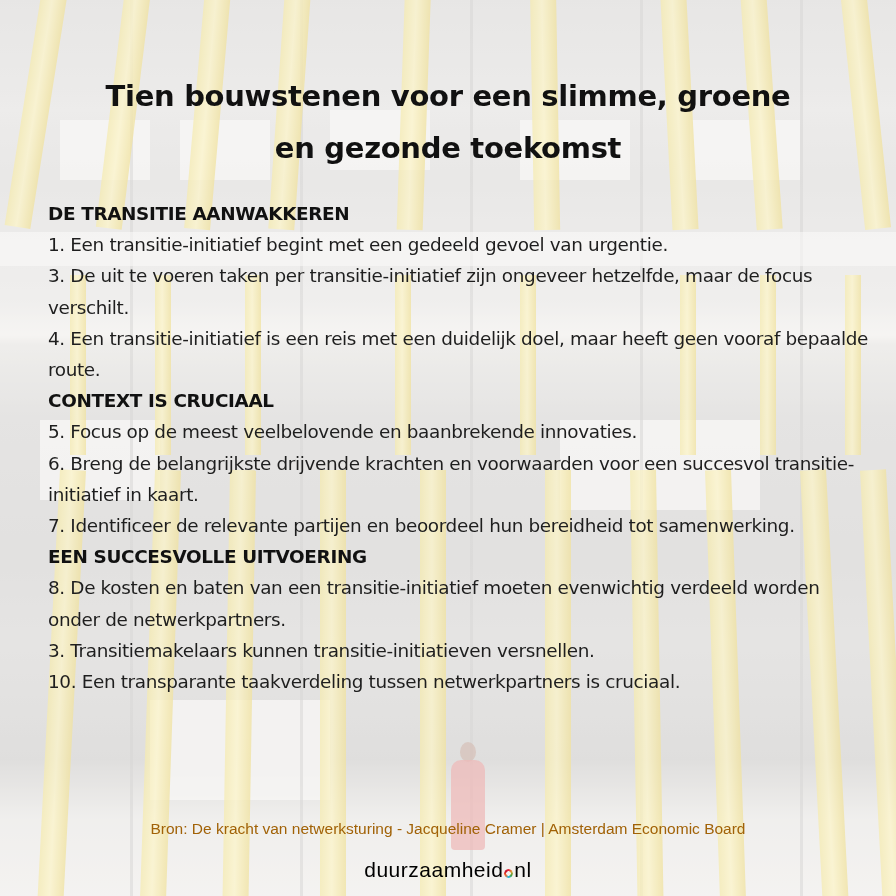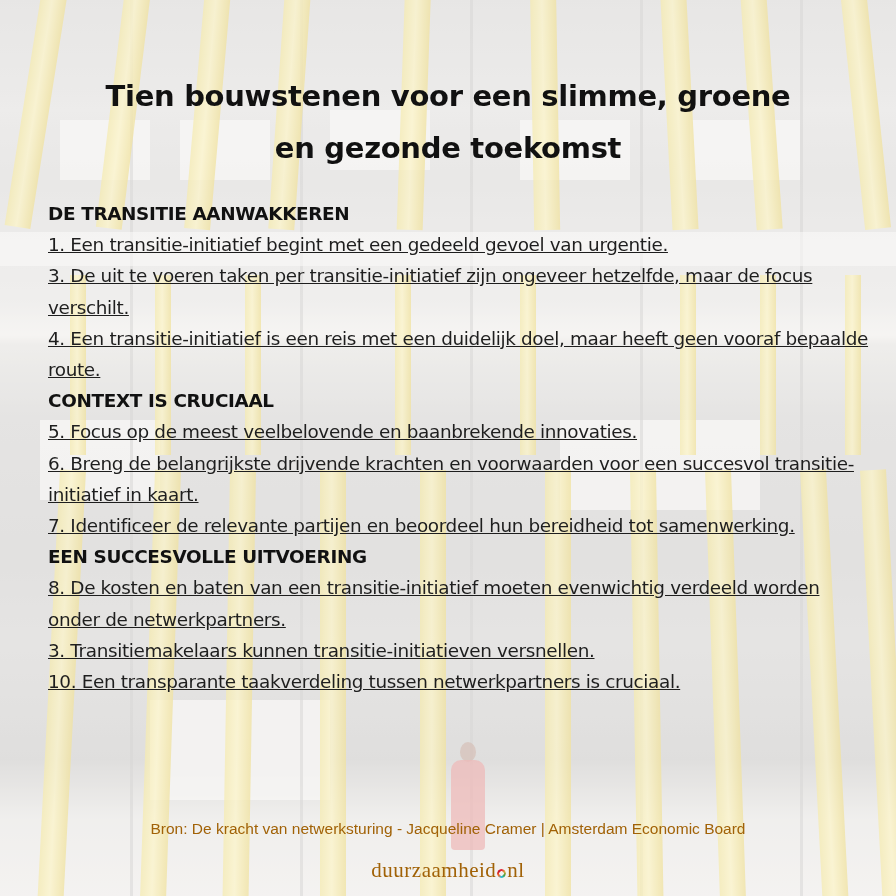--- a/index.html
+++ b/index.html
@@ -70,35 +70,35 @@
       position: absolute; left: 48px; right: 20px; top: 198px;
       font-size: 18.4px;
       line-height: 31.2px;
       letter-spacing: -0.35px;
     }
     .section-heading {
       font-weight: bold;
       color: #111;
       text-transform: none;
     }
-    .item { color: #1e1e1e; text-decoration: underline; }
+    .item { color: #1e1e1e; }
     .source {
       position: absolute; top: 820px; left: 0; right: 0;
       text-align: center;
       font-family: "Liberation Sans", sans-serif;
       font-size: 15.5px;
       color: #a16207;
     }
     .logo {
       position: absolute; top: 858px; left: 0; right: 0;
       text-align: center;
-      font-family: Liberation Serif, serif;
+      font-family: Liberation Sans, sans-serif;
       font-size: 21px;
       font-weight: 300;
-      color: #a16207;
+      color: #000000;
       letter-spacing: 0.5px;
     }
     .logo .dot {
       display: inline-block;
       width: 9px; height: 9px;
       border-radius: 50%;
       border: 2.5px solid transparent;
       background:
         conic-gradient(#e5243b, #dda63a, #4c9f38, #26bde2, #fd6925, #c5192d, #e5243b) border-box;
       -webkit-mask: radial-gradient(circle, transparent 2px, #000 2.5px);

